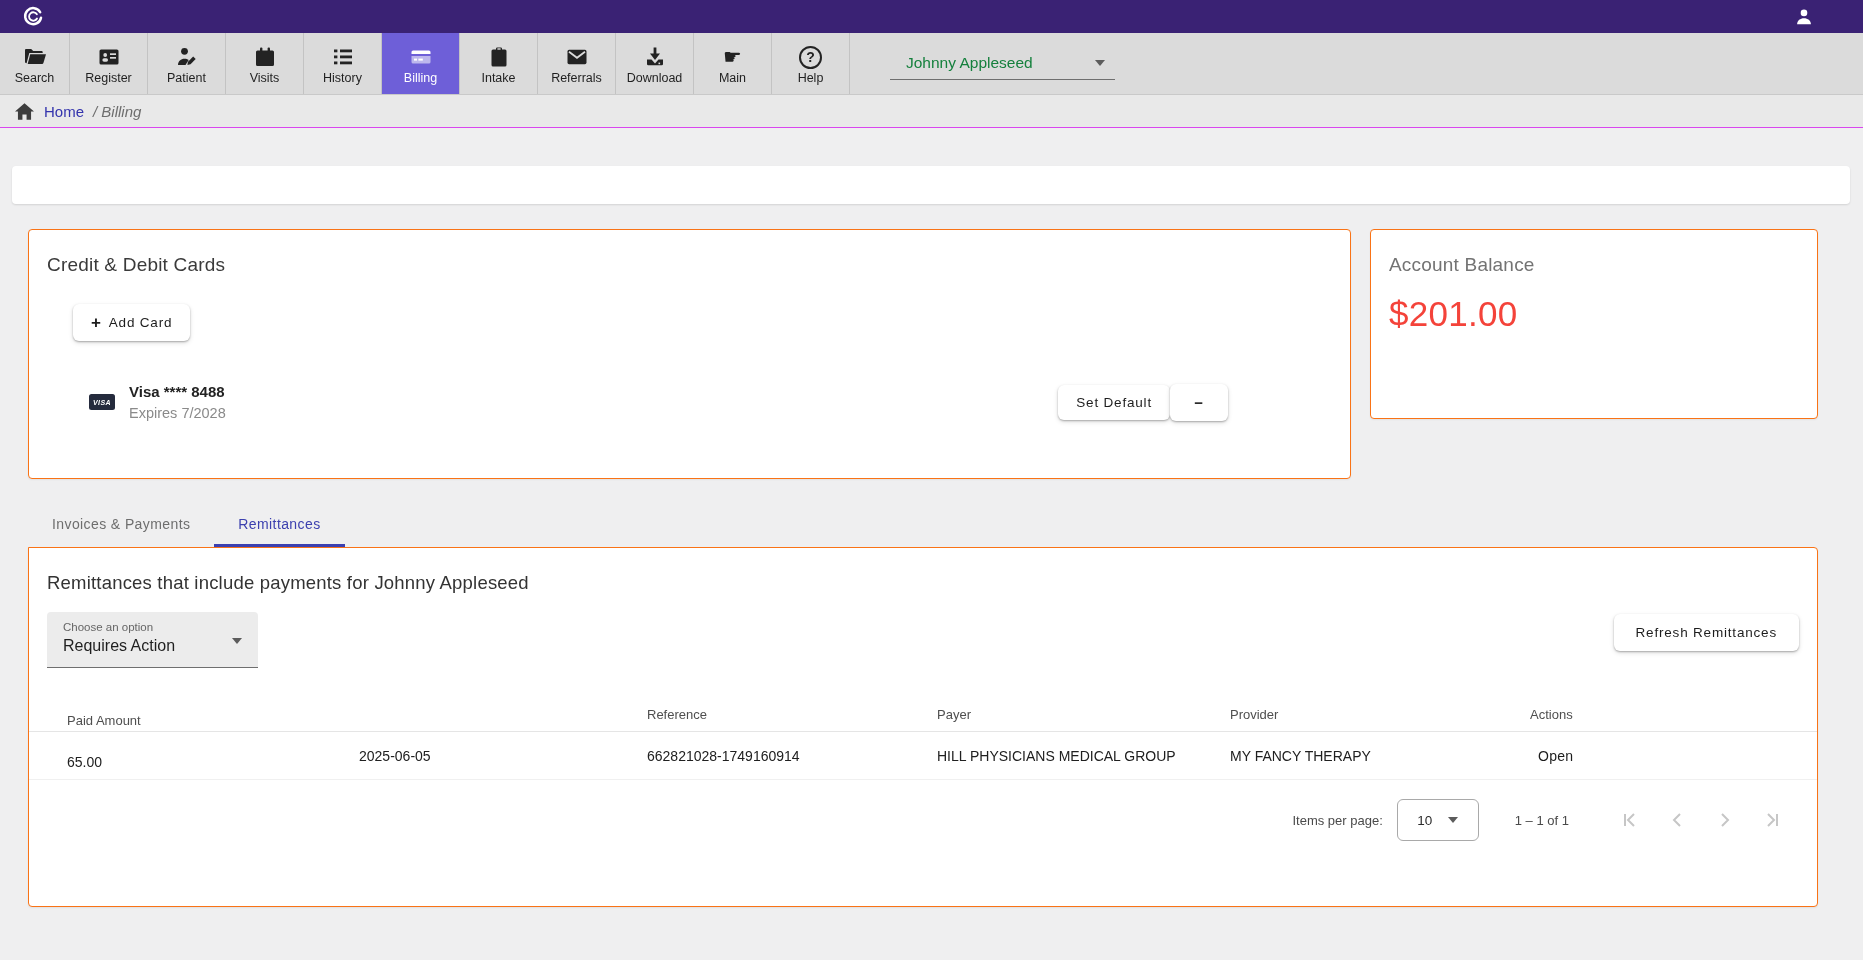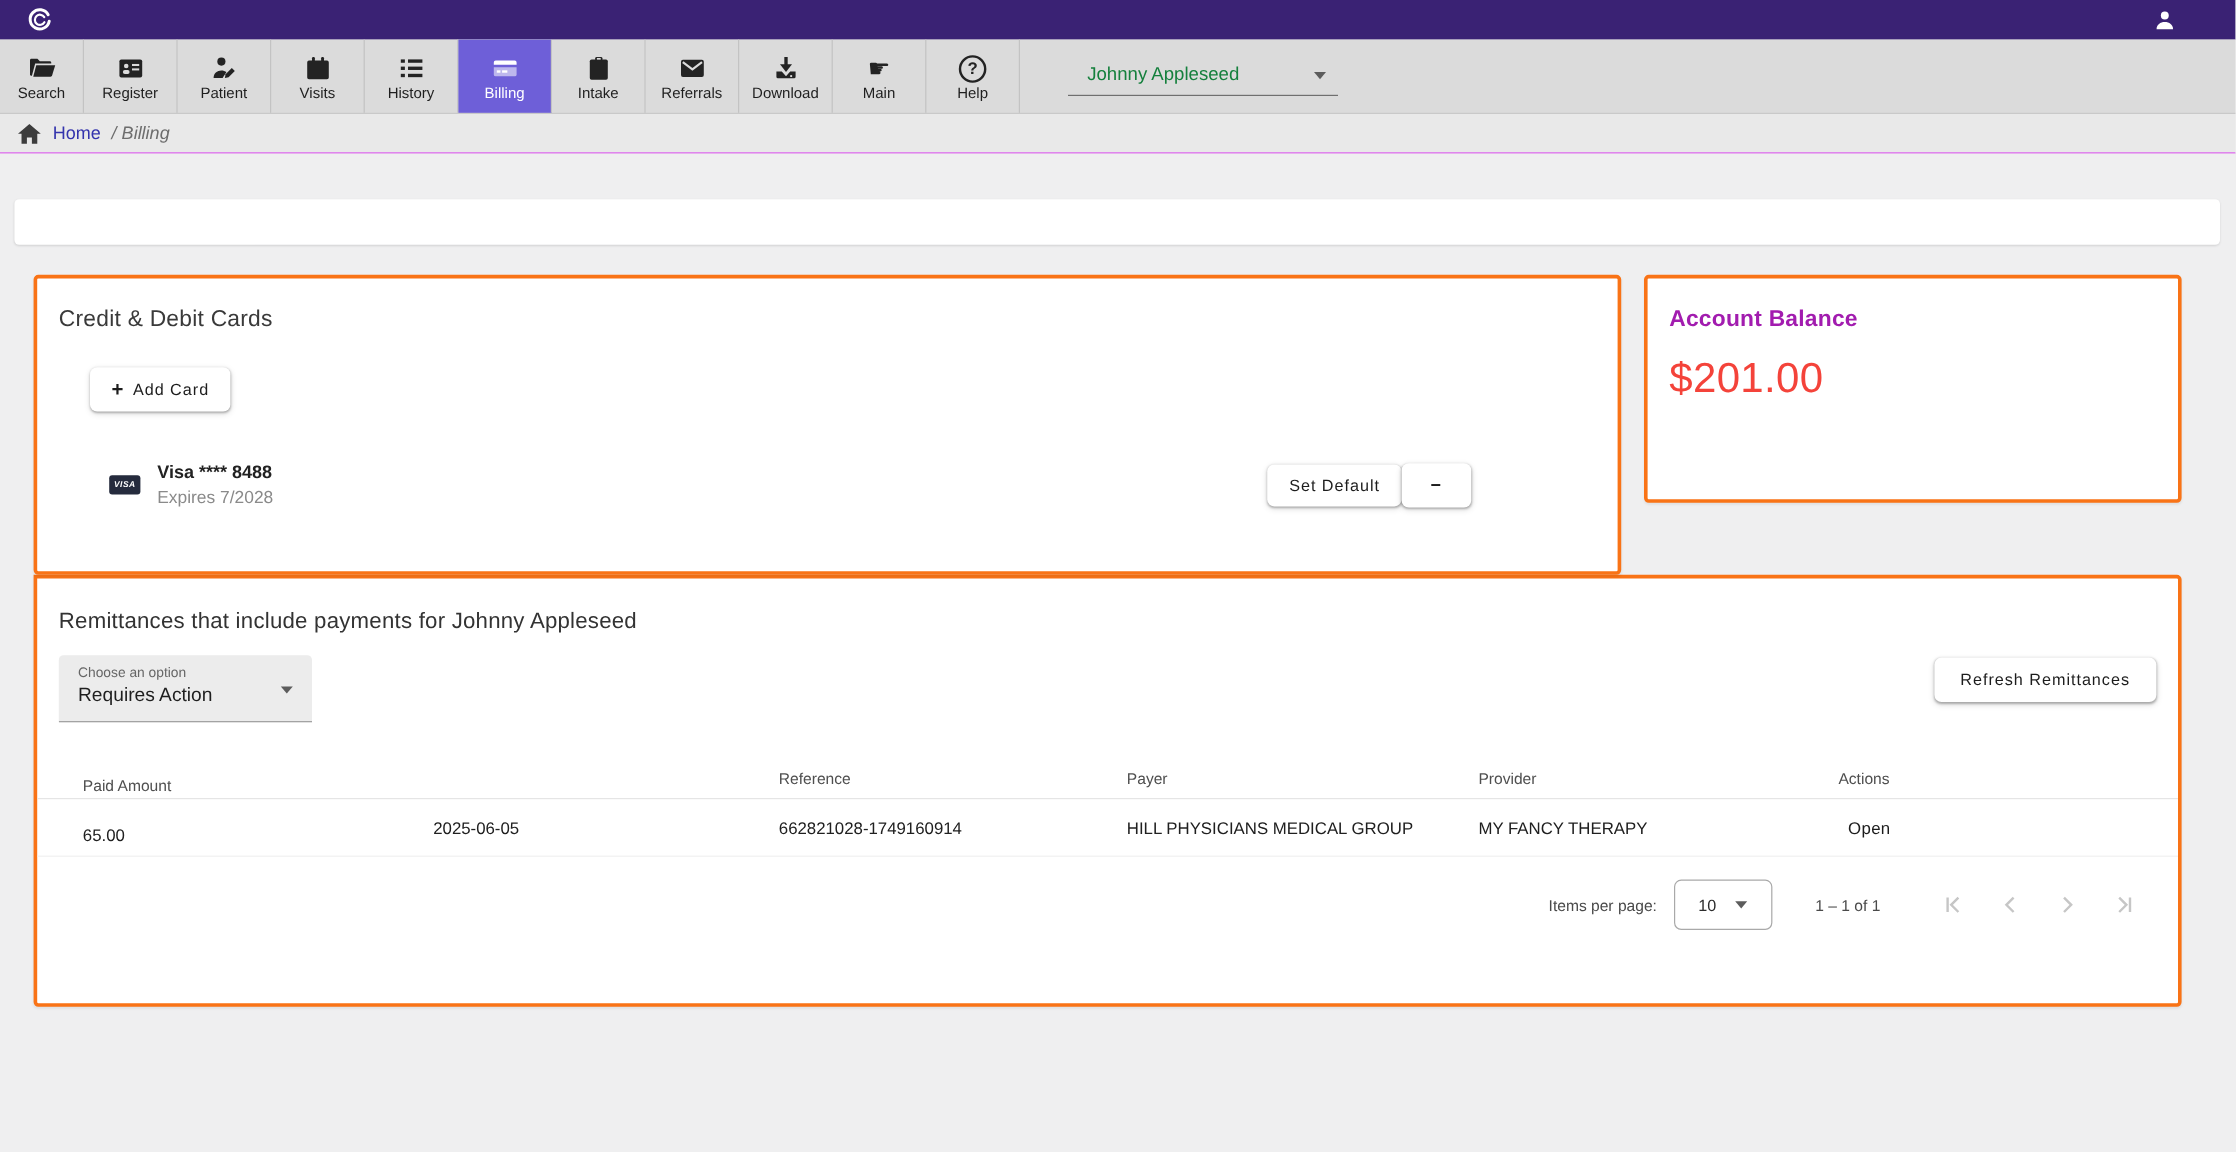--- a/index.html
+++ b/index.html
@@ -29,38 +29,38 @@
   .caret { width:0; height:0; border-left:5px solid transparent; border-right:5px solid transparent; border-top:6px solid #5c5c5c; }
 
   
   .breadcrumb-bar { height:33px; background:#e9e9e9; border-bottom:1px solid #d946ef; display:flex; align-items:center; padding:0 14px; gap:9px; flex:0 0 auto; }
   .breadcrumb-bar .home-link { color:#3434ad; font-size:15px; text-decoration:none; cursor:pointer; }
   .breadcrumb-bar .crumb-rest { color:#6d6d6d; font-size:15px;font-style:italic; }
 
   
   .content { flex:1; background:#efeff0; overflow:hidden; }
   .content-header-bar { margin:38px 13px 0 12px; height:38px; background:#ffffff; border-radius:4px; box-shadow:0 1px 2px rgba(0,0,0,.12); }
-  .panel { background:#ffffff; border:3px solid #f97316; border-radius:4px; box-shadow:0 1px 2px rgba(0,0,0,.06); }
+  .panel { background:#ffffff; border:1px solid #f97316; border-radius:4px; box-shadow:0 1px 2px rgba(0,0,0,.06); }
 
   .cards-row { display:flex; align-items:flex-start; margin:25px 45px 0 28px; gap:19px; }
   .cards-panel { width:1323px; height:250px; padding:24px 0; }
   .cards-panel h2 { font-size:19px; font-weight:400; color:#3a3a3a; padding:0 18px; letter-spacing:.2px; }
   .btn { background:#fff; border:none; border-radius:6px; box-shadow:0 1px 2px rgba(0,0,0,.28), 0 2px 5px rgba(0,0,0,.12); font-size:13.5px; font-weight:500; letter-spacing:.06em; color:#1d1d1d; padding:10px 18px; cursor:pointer; font-family:inherit; }
   .add-card { margin:28px 0 0 44px; display:inline-flex; align-items:center; gap:7px; }
   .add-card .plus { font-size:17px; font-weight:700; line-height:1; }
   .card-row { margin-top:42px; display:flex; align-items:center; padding:0 60px 0 60px; }
   .visa-badge { width:26px; height:16px; background:#252b3d; border-radius:2.5px; color:#fff; font-size:7px; font-style:italic; font-weight:700; display:flex; align-items:center; justify-content:center; letter-spacing:.4px; }
   .card-info { margin-left:14px; }
   .card-info .card-label { font-size:15px; font-weight:600; color:#222; }
   .card-info .card-expiry { font-size:14.5px; color:#8a8a8a; margin-top:5px; }
   .card-actions { margin-left:auto; display:flex; align-items:center; padding-right:62px; }
   .minus-btn { width:58px; text-align:center; font-weight:700; font-size:15px; padding:10px 0; }
 
   .balance-panel { width:448px; height:190px; padding:24px 18px; }
-  .balance-panel h2 { font-size:19px; font-weight:700; color:#a21caf; letter-spacing:.2px; }
+  .balance-panel h2 { font-size:19px; font-weight:400; color:#737373; letter-spacing:.2px; }
   .balance-amount { margin-top:18px; font-size:35px; color:#f4433a; letter-spacing:.3px; }
 
   
   .tabs { display:flex; margin:24px 0 0 28px; }
   .tab { height:44px; display:flex; align-items:center; justify-content:center; padding:0 24px; font-size:14px; font-weight:500; letter-spacing:.4px; color:#6e6e6e; cursor:pointer; border-bottom:3px solid transparent; }
   .tab.active { color:#3c40af; border-bottom-color:#3c40af; }
 
   
   .remit-panel { margin:0 45px 0 28px; height:360px; padding:24px 0 0 0; border-top-left-radius:0; }
   .remit-heading { font-size:18.5px; font-weight:400; color:#333; padding:0 18px; letter-spacing:.2px; }
@@ -279,20 +279,24 @@
           </div>
         </div>
       </section>
 
       <section class="panel balance-panel">
         <h2>Account Balance</h2>
         <div class="balance-amount">$201.00</div>
       </section>
     </div>
 
+    <div class="tabs">
+      <div class="tab">Invoices &amp; Payments</div>
+      <div class="tab active">Remittances</div>
+    </div>
 
     <section class="panel remit-panel">
       <h3 class="remit-heading">Remittances that include payments for Johnny Appleseed</h3>
 
       <div class="filter-row">
         <div class="filter-select">
           <div class="flabel">Choose an option</div>
           <div class="fvalue">Requires Action</div>
           <span class="caret"></span>
         </div>

